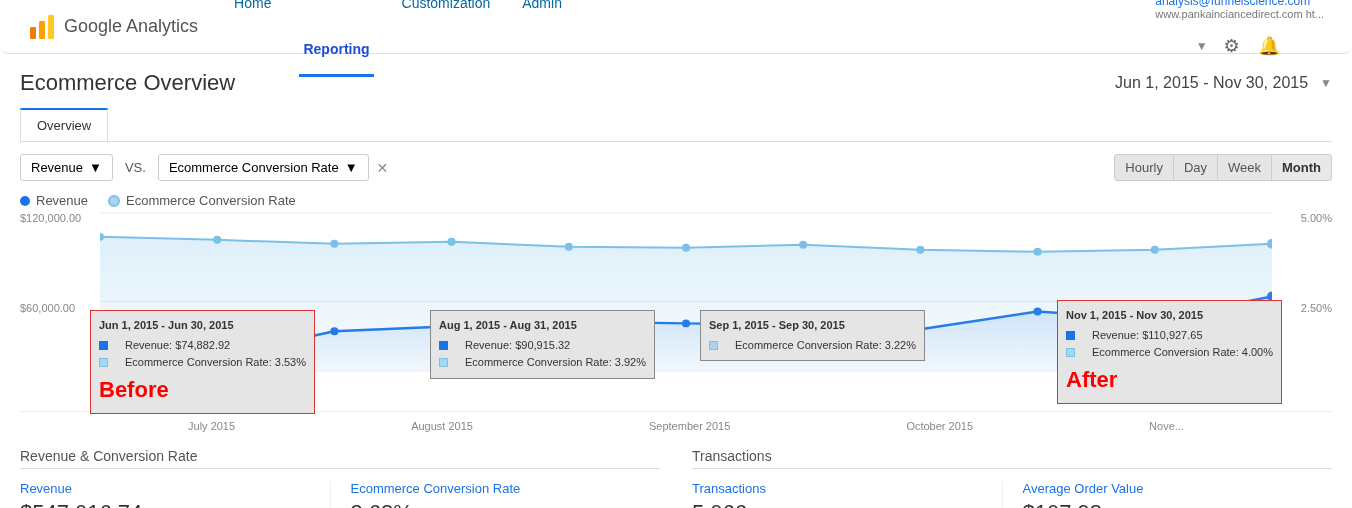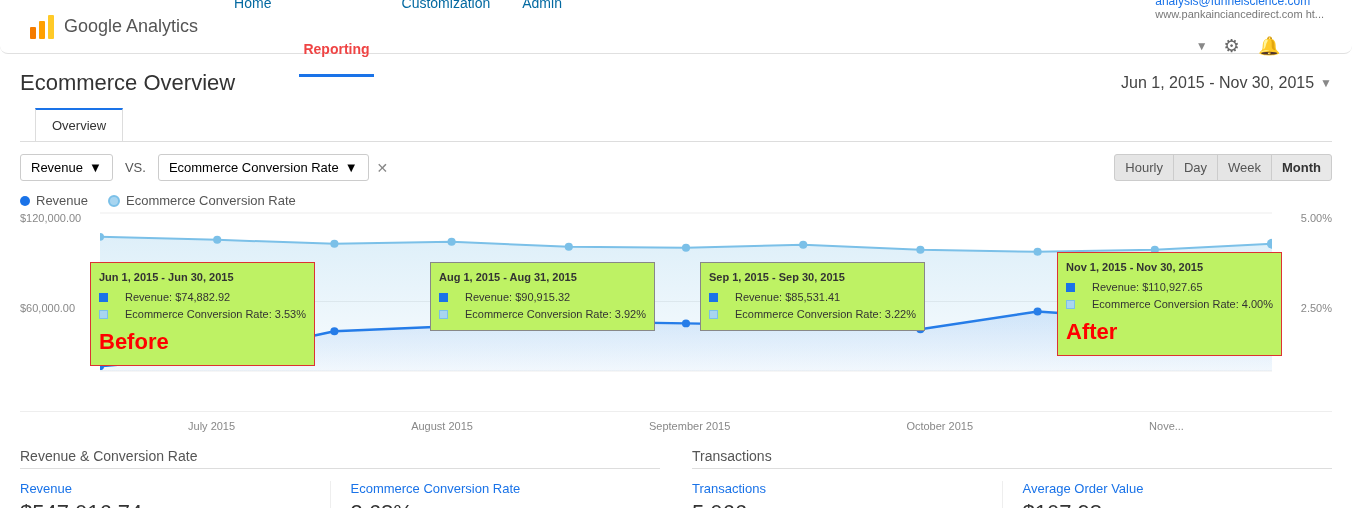--- a/index.html
+++ b/index.html
@@ -10,39 +10,39 @@
       display: flex; align-items: center; height: 54px;
       border-bottom: 1px solid #e0e0e0; padding: 0 28px;
       background: #fff;
       border-radius: 8px;
     }
     .logo-area { display: flex; align-items: center; gap: 8px; margin-right: 32px; }
     .logo-icon { width: 28px; height: 28px; }
     .logo-text { font-size: 18px; color: #555; font-weight: normal; }
     .nav-links { display: flex; gap: 24px; flex: 1; }
     .nav-link { font-size: 14px; color: #0369a1; text-decoration: none; padding: 0 4px; height: 54px; display: flex; align-items: center; }
-    .nav-link.active { color: #ef4444; border-bottom: 3px solid #1a73e8; font-weight: bold; margin-top: 47px; }
+    .nav-link.active { color: #1d4ed8; border-bottom: 3px solid #1a73e8; font-weight: bold; margin-top: 47px; }
     .nav-right { display: flex; align-items: center; gap: 12px; flex-direction: column; }
     .nav-email { font-size: 12px; color: #1a73e8; }
     .nav-subtext { font-size: 11px; color: #777; }
     .nav-icons { display: flex; gap: 10px; align-items: center; }
     .nav-icon-btn { width: 28px; height: 28px; display: flex; align-items: center; justify-content: center; cursor: pointer; color: #666; font-size: 18px; }
 
     
     .page-content { padding: 16px 20px; }
 
     
     .page-header { display: flex; justify-content: space-between; align-items: center; margin-bottom: 12px; }
     .page-title { font-size: 22px; font-weight: normal; color: #333; }
-    .date-range { font-size: 16px; color: #444; display: flex; align-items: center; gap: 6px; cursor: pointer; }
+    .date-range { font-size: 16px; color: #444; display: flex; align-items: center; gap: 12px; cursor: pointer; }
     .date-range-arrow { color: #888; font-size: 12px; }
 
     
     .tab-bar { border-bottom: 1px solid #ddd; margin-bottom: 12px; }
-    .tab { display: inline-block; padding: 8px 16px; cursor: pointer; font-size: 13px; color: #555; border: 1px solid #ddd; border-bottom: none; background: #f9f9f9; margin-left: 15px; }
+    .tab { display: inline-block; padding: 8px 16px; cursor: pointer; font-size: 13px; color: #555; border: 1px solid #ddd; border-bottom: none; background: #f9f9f9; }
     .tab.active { background: #fff; color: #333; border-top: 2px solid #1a73e8; }
 
     
     .controls-row { display: flex; align-items: center; justify-content: space-between; margin-bottom: 12px; }
     .controls-left { display: flex; align-items: center; gap: 8px; }
     .dropdown-btn {
       border: 1px solid #ccc; border-radius: 3px; padding: 5px 10px;
       background: #fff; cursor: pointer; font-size: 13px; display: flex; align-items: center; gap: 6px;
     }
     .vs-label { font-size: 13px; color: #555; padding: 0 4px; }
@@ -64,22 +64,22 @@
     .legend-dot-conv { background: #a8d5f0; border: 2px solid #7bc0e8; width: 12px; height: 12px; }
 
     
     .chart-container { position: relative; width: 100%; height: 200px; border-bottom: 1px solid #eee; margin-bottom: 8px; }
     .chart-y-labels { position: absolute; left: 0; top: 0; bottom: 20px; display: flex; flex-direction: column; justify-content: space-between; font-size: 11px; color: #888; width: 80px; }
     .chart-y-right { position: absolute; right: 0; top: 0; bottom: 20px; display: flex; flex-direction: column; justify-content: space-between; font-size: 11px; color: #888; text-align: right; width: 60px; }
     .chart-svg-area { position: absolute; left: 80px; right: 60px; top: 0; bottom: 20px; }
 
     
     .tooltip-box {
-      position: absolute; background: #bef264; border: 1.5px solid #d33; padding: 6px 8px;
-      font-size: 11px; line-height: 1.6; z-index: 10; min-width: 190px;
+      position: absolute; background: #e5e5e5; border: 1.5px solid #d33; padding: 6px 8px;
+      font-size: 11px; line-height: 1.6; z-index: 10; min-width: 190px; margin-top: 48px;
     }
     .tooltip-title { font-weight: bold; margin-bottom: 2px; font-size: 11px; }
     .tooltip-row { display: flex; align-items: center; gap: 17px; }
     .tooltip-square { width: 9px; height: 9px; display: inline-block; flex-shrink: 0; }
     .tooltip-sq-blue { background: #1a73e8; }
     .tooltip-sq-light { background: #a8d5f0; border: 1px solid #7bc0e8; }
 
     
     .chart-x-labels { display: flex; justify-content: space-around; padding-left: 80px; padding-right: 60px; font-size: 11px; color: #888; margin-bottom: 16px; }
 
@@ -261,24 +261,20 @@
         <div class="tooltip-row">
           <span class="tooltip-square tooltip-sq-light"></span>
           <span>Ecommerce Conversion Rate: 3.92%</span>
         </div>
       </div>
 
       
       <div class="tooltip-box" style="left: 600px; top: 50px; border-color: #888;">
         <div class="tooltip-title">Sep 1, 2015 - Sep 30, 2015</div>
         <div class="tooltip-row">
-          <span class="tooltip-square tooltip-sq-blue"></span>
-          <span>Revenue: $85,531.41</span>
-        </div>
-        <div class="tooltip-row">
           <span class="tooltip-square tooltip-sq-light"></span>
           <span>Ecommerce Conversion Rate: 3.22%</span>
         </div>
       </div>
 
       
       <div class="tooltip-box" style="right: -10px; top: 40px; border-color: #d33;">
         <div class="tooltip-title">Nov 1, 2015 - Nov 30, 2015</div>
         <div class="tooltip-row">
           <span class="tooltip-square tooltip-sq-blue"></span>

